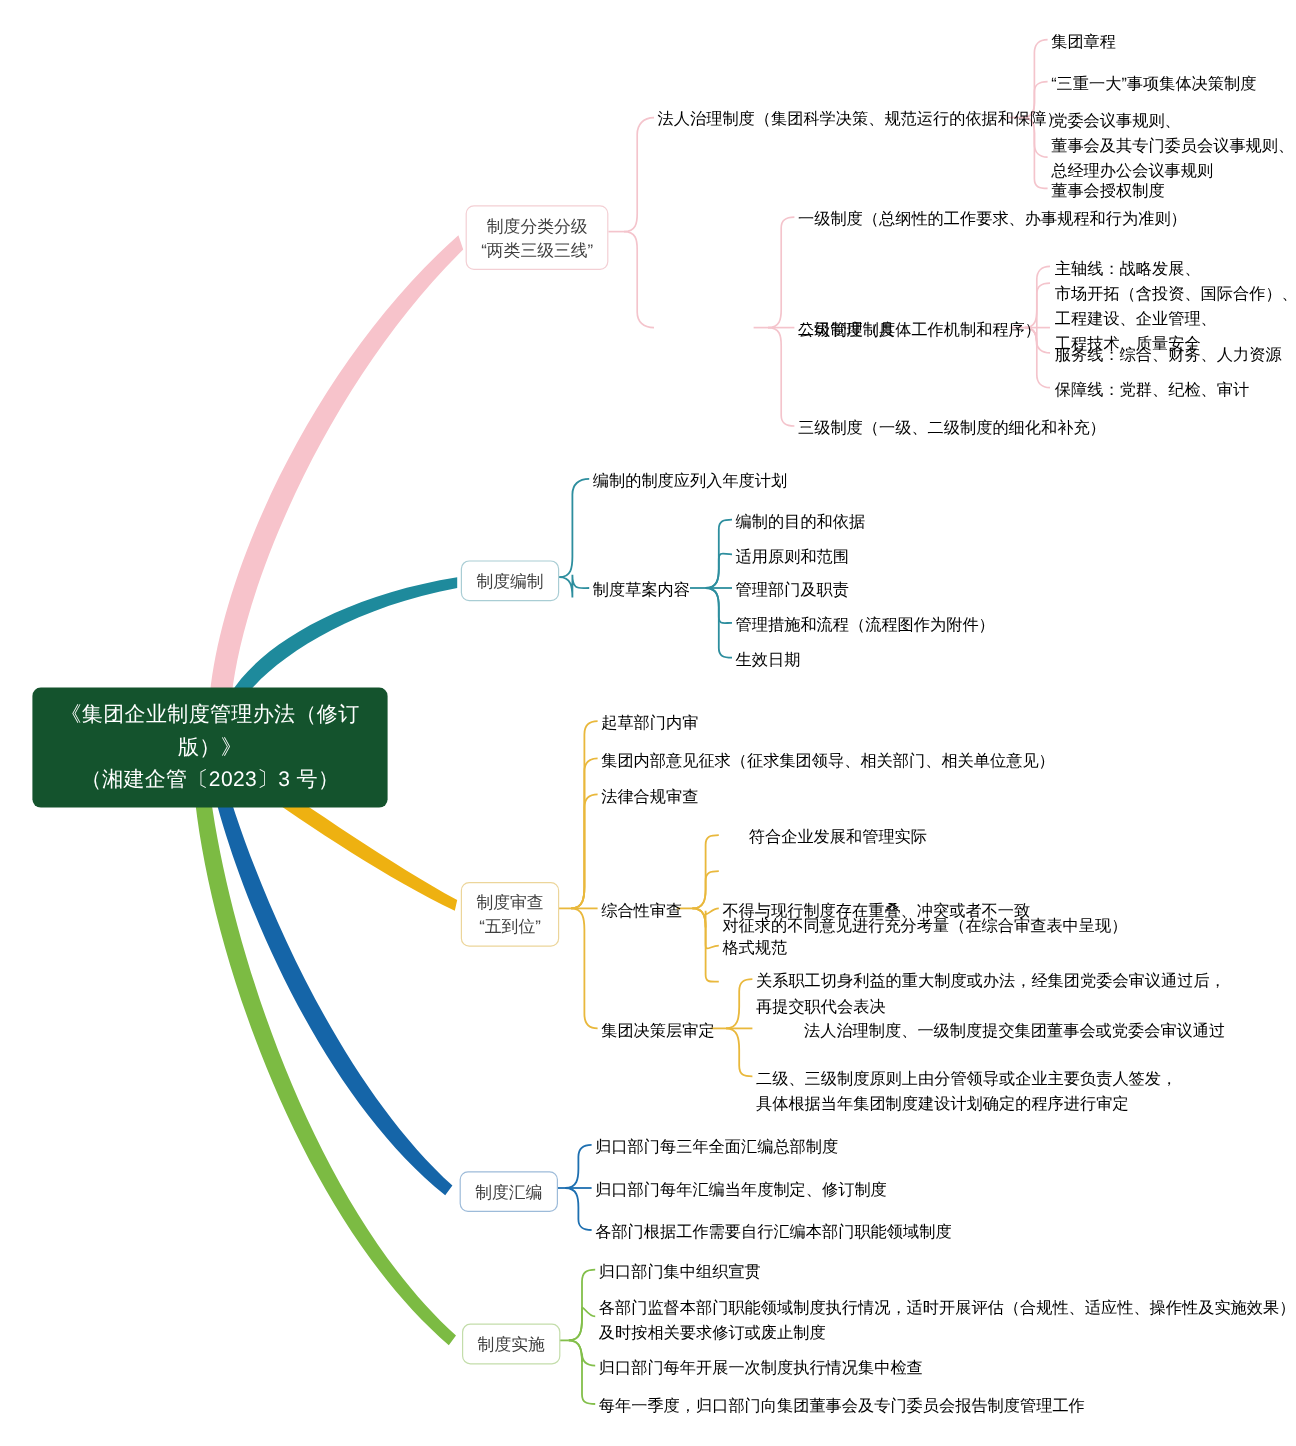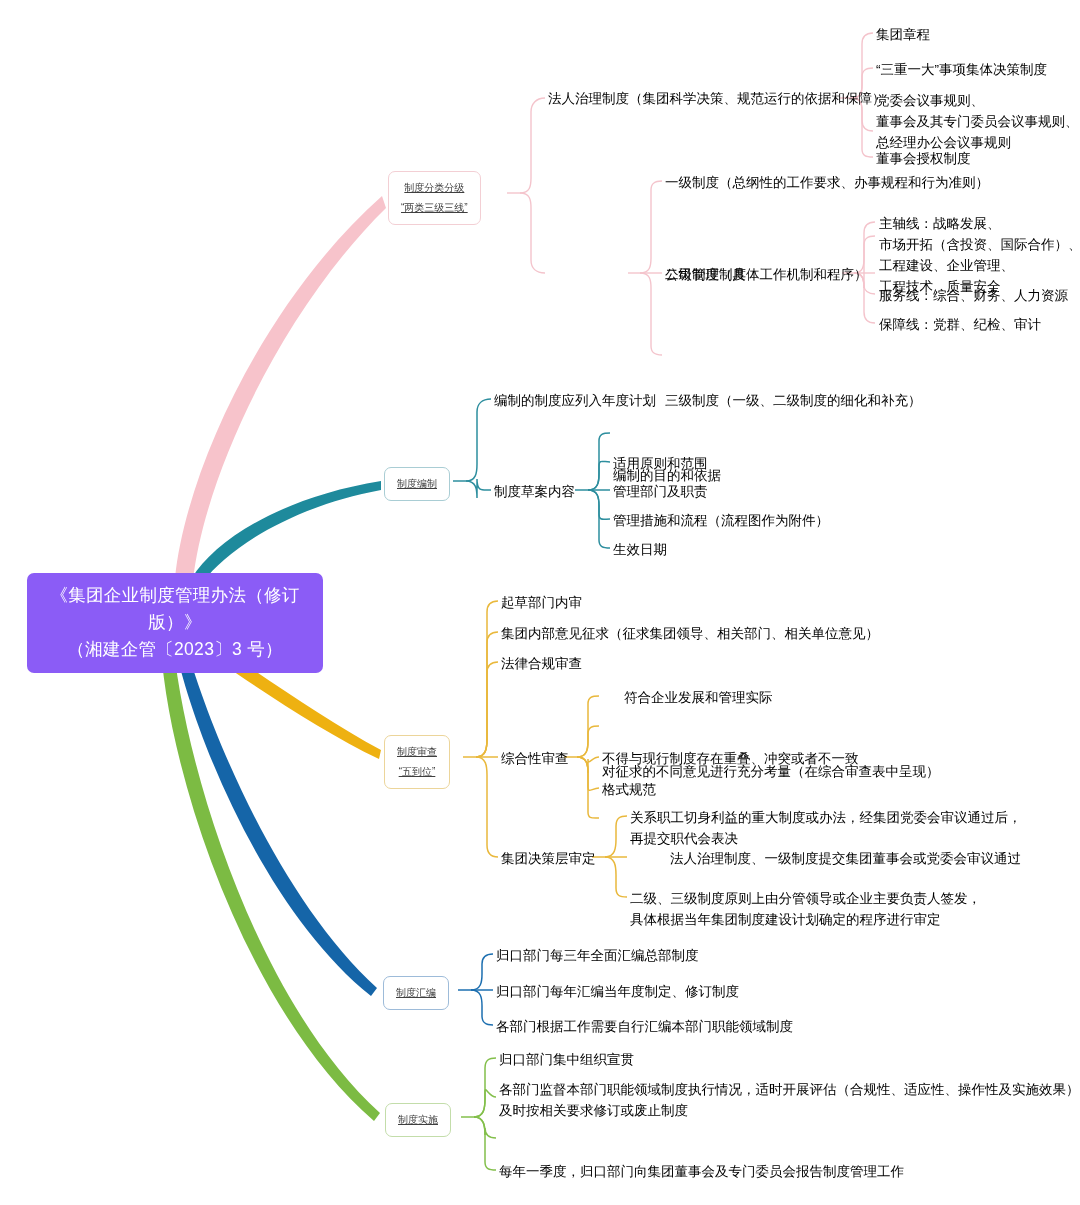--- a/index.html
+++ b/index.html
@@ -26,46 +26,45 @@
     pointer-events: none;
   }
 
   
   .root-node {
     position: absolute;
     left: 27px;
     top: 573px;
     width: 296px;
     box-sizing: border-box;
-    background: #8b5cf6;
+    background: #14532d;
     border-radius: 7px;
     color: #ffffff;
     font-size: 17.5px;
     line-height: 27px;
     text-align: center;
     padding: 9px 6px 10px 6px;
     letter-spacing: 0.3px;
     z-index: 5;
   }
 
   
   .l1-node {
     position: absolute;
     box-sizing: border-box;
     background: #ffffff;
     border: 1.3px solid #ccc;
     border-radius: 7px;
-    font-size: 10px;
+    font-size: 14px;
     line-height: 20px;
     text-align: center;
     color: #3f3f3f;
     padding: 6px 12px;
     z-index: 4;
     white-space: nowrap;
-    text-decoration: underline;
   }
   .l1-node.two-line { line-height: 20px; }
 
   .c-pink   { border-color: #f3cfd4; }
   .c-teal   { border-color: #a9cdd4; }
   .c-yellow { border-color: #ecd59a; }
   .c-blue   { border-color: #9dbbd9; }
   .c-green  { border-color: #c3ddaa; }
 
   
@@ -203,32 +202,32 @@
   <div class="tnode l3" style="left:876px; top:24px;">集团章程</div>
   <div class="tnode l3" style="left:876px; top:59px;">“三重一大”事项集体决策制度</div>
   <div class="tnode l3" style="left:876px; top:90px;">党委会议事规则、
 董事会及其专门委员会议事规则、
 总经理办公会议事规则</div>
   <div class="tnode l3" style="left:876px; top:148px;">董事会授权制度</div>
 
   <div class="tnode l2" style="left:665px; top:264px;">公司管理制度</div>
   <div class="tnode l3" style="left:665px; top:172px;">一级制度（总纲性的工作要求、办事规程和行为准则）</div>
   <div class="tnode l3" style="left:665px; top:264px;">二级制度（具体工作机制和程序）</div>
-  <div class="tnode l3" style="left:665px; top:346px;margin-top:44px;">三级制度（一级、二级制度的细化和补充）</div>
+  <div class="tnode l3" style="left:665px; top:346px;">三级制度（一级、二级制度的细化和补充）</div>
 
   <div class="tnode l3" style="left:879px; top:213px;">主轴线：战略发展、
 市场开拓（含投资、国际合作）、
 工程建设、企业管理、
 工程技术、质量安全</div>
   <div class="tnode l3" style="left:879px; top:285px;text-align:right;">服务线：综合、财务、人力资源</div>
   <div class="tnode l3" style="left:879px; top:314px;">保障线：党群、纪检、审计</div>
 
   <div class="tnode l2" style="left:494px; top:390px;">编制的制度应列入年度计划</div>
   <div class="tnode l2" style="left:494px; top:481px;">制度草案内容</div>
-  <div class="tnode l3" style="left:613px; top:424px;margin-top:41px;">编制的目的和依据</div>
+  <div class="tnode l3" style="left:613px; top:424px;">编制的目的和依据</div>
   <div class="tnode l3" style="left:613px; top:453px;">适用原则和范围</div>
   <div class="tnode l3" style="left:613px; top:481px;">管理部门及职责</div>
   <div class="tnode l3" style="left:613px; top:510px;">管理措施和流程（流程图作为附件）</div>
   <div class="tnode l3" style="left:613px; top:539px;">生效日期</div>
 
   <div class="tnode l2" style="left:501px; top:592px;">起草部门内审</div>
   <div class="tnode l2" style="left:501px; top:623px;">集团内部意见征求（征求集团领导、相关部门、相关单位意见）</div>
   <div class="tnode l2" style="left:501px; top:653px;">法律合规审查</div>
   <div class="tnode l2" style="left:501px; top:748px;">综合性审查</div>
   <div class="tnode l3" style="left:602px; top:687px;margin-left:22px;">符合企业发展和管理实际</div>
@@ -243,15 +242,16 @@
   <div class="tnode l3" style="left:630px; top:888px;">二级、三级制度原则上由分管领导或企业主要负责人签发，
 具体根据当年集团制度建设计划确定的程序进行审定</div>
 
   <div class="tnode l2" style="left:496px; top:945px;">归口部门每三年全面汇编总部制度</div>
   <div class="tnode l2" style="left:496px; top:981px;">归口部门每年汇编当年度制定、修订制度</div>
   <div class="tnode l2" style="left:496px; top:1016px;">各部门根据工作需要自行汇编本部门职能领域制度</div>
 
   <div class="tnode l2" style="left:499px; top:1049px;">归口部门集中组织宣贯</div>
   <div class="tnode l2" style="left:499px; top:1079px;">各部门监督本部门职能领域制度执行情况，适时开展评估（合规性、适应性、操作性及实施效果），
 及时按相关要求修订或废止制度</div>
+  <div class="tnode l2" style="left:499px; top:1129px;">归口部门每年开展一次制度执行情况集中检查</div>
   <div class="tnode l2" style="left:499px; top:1161px;text-align:right;">每年一季度，归口部门向集团董事会及专门委员会报告制度管理工作</div>
 
 </div>
 
 </body></html>

